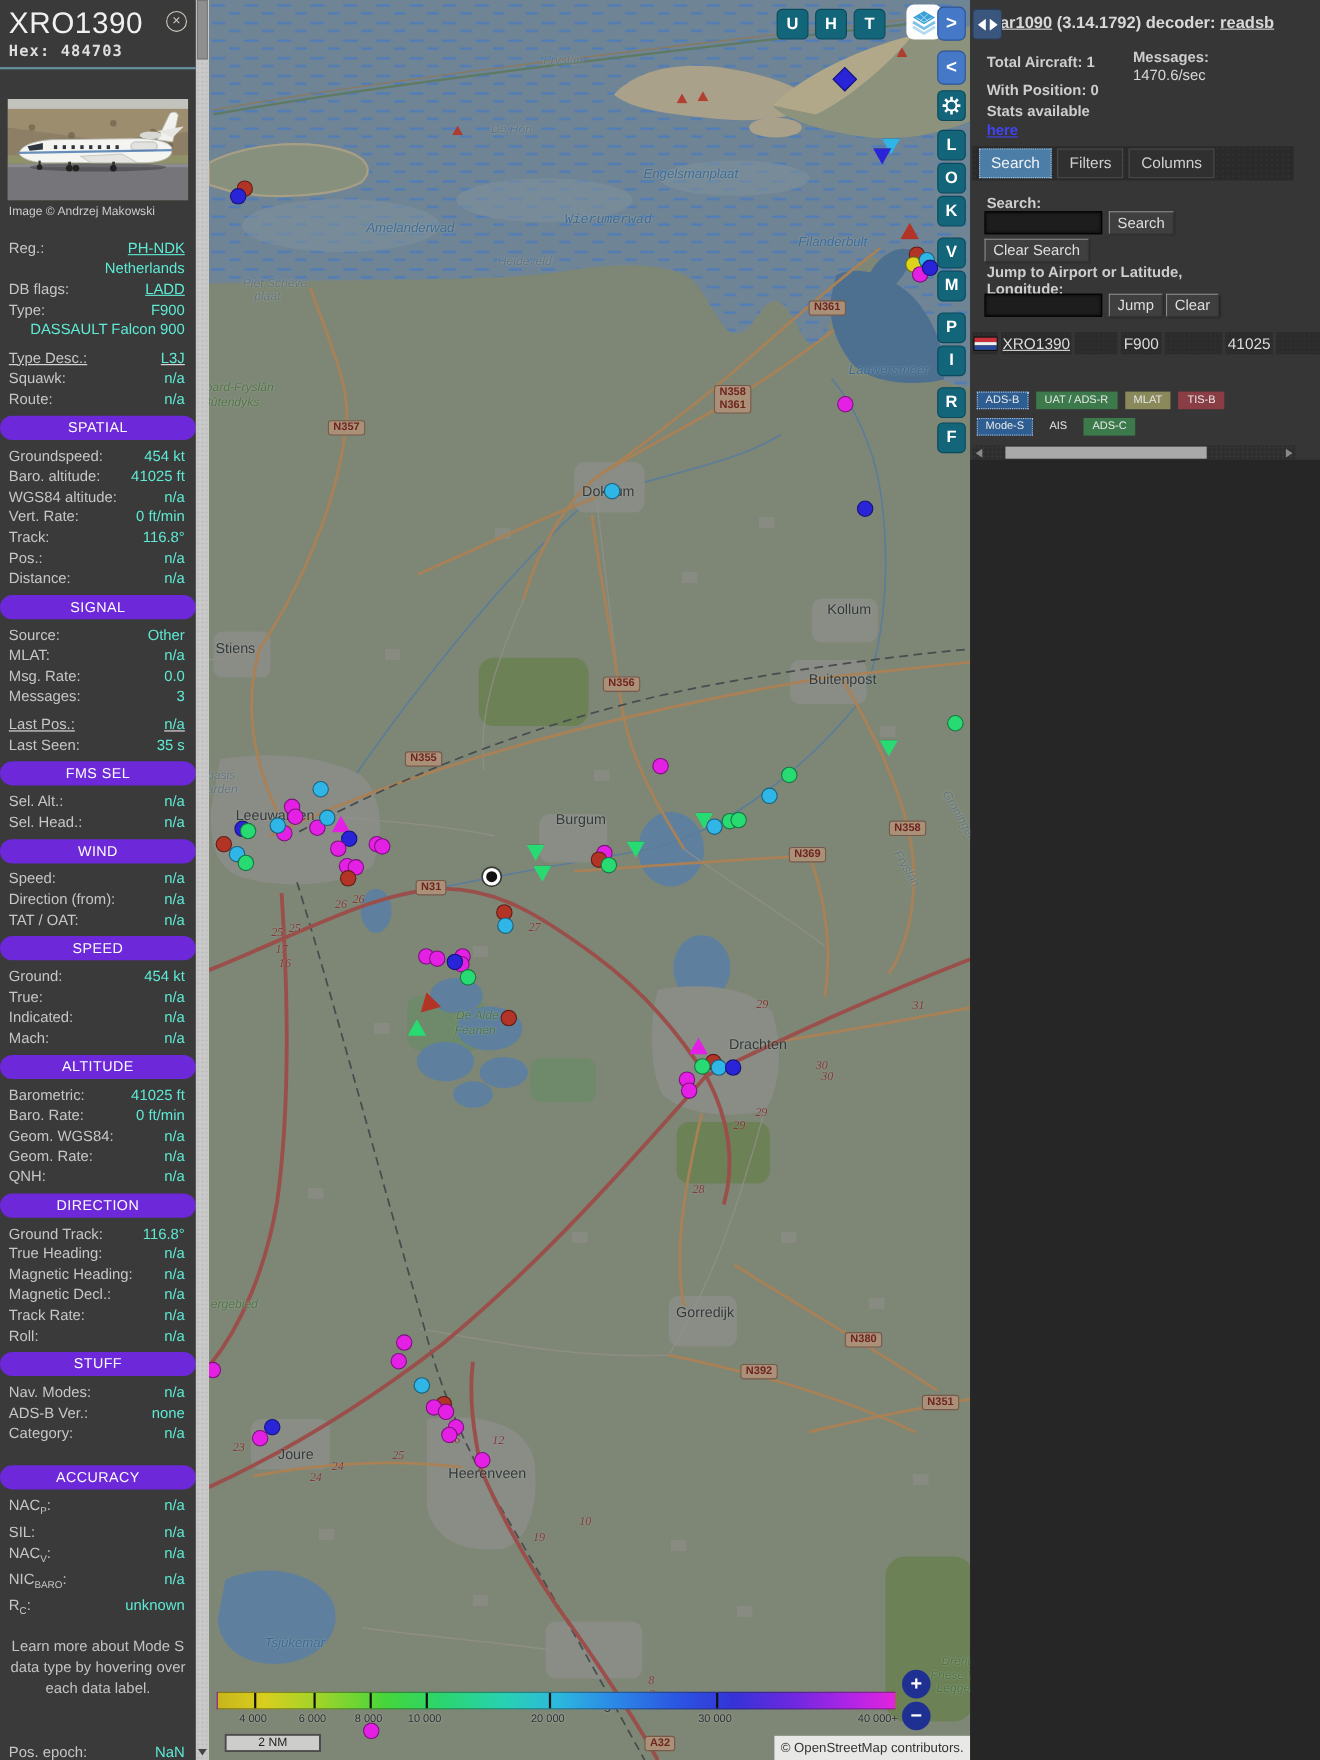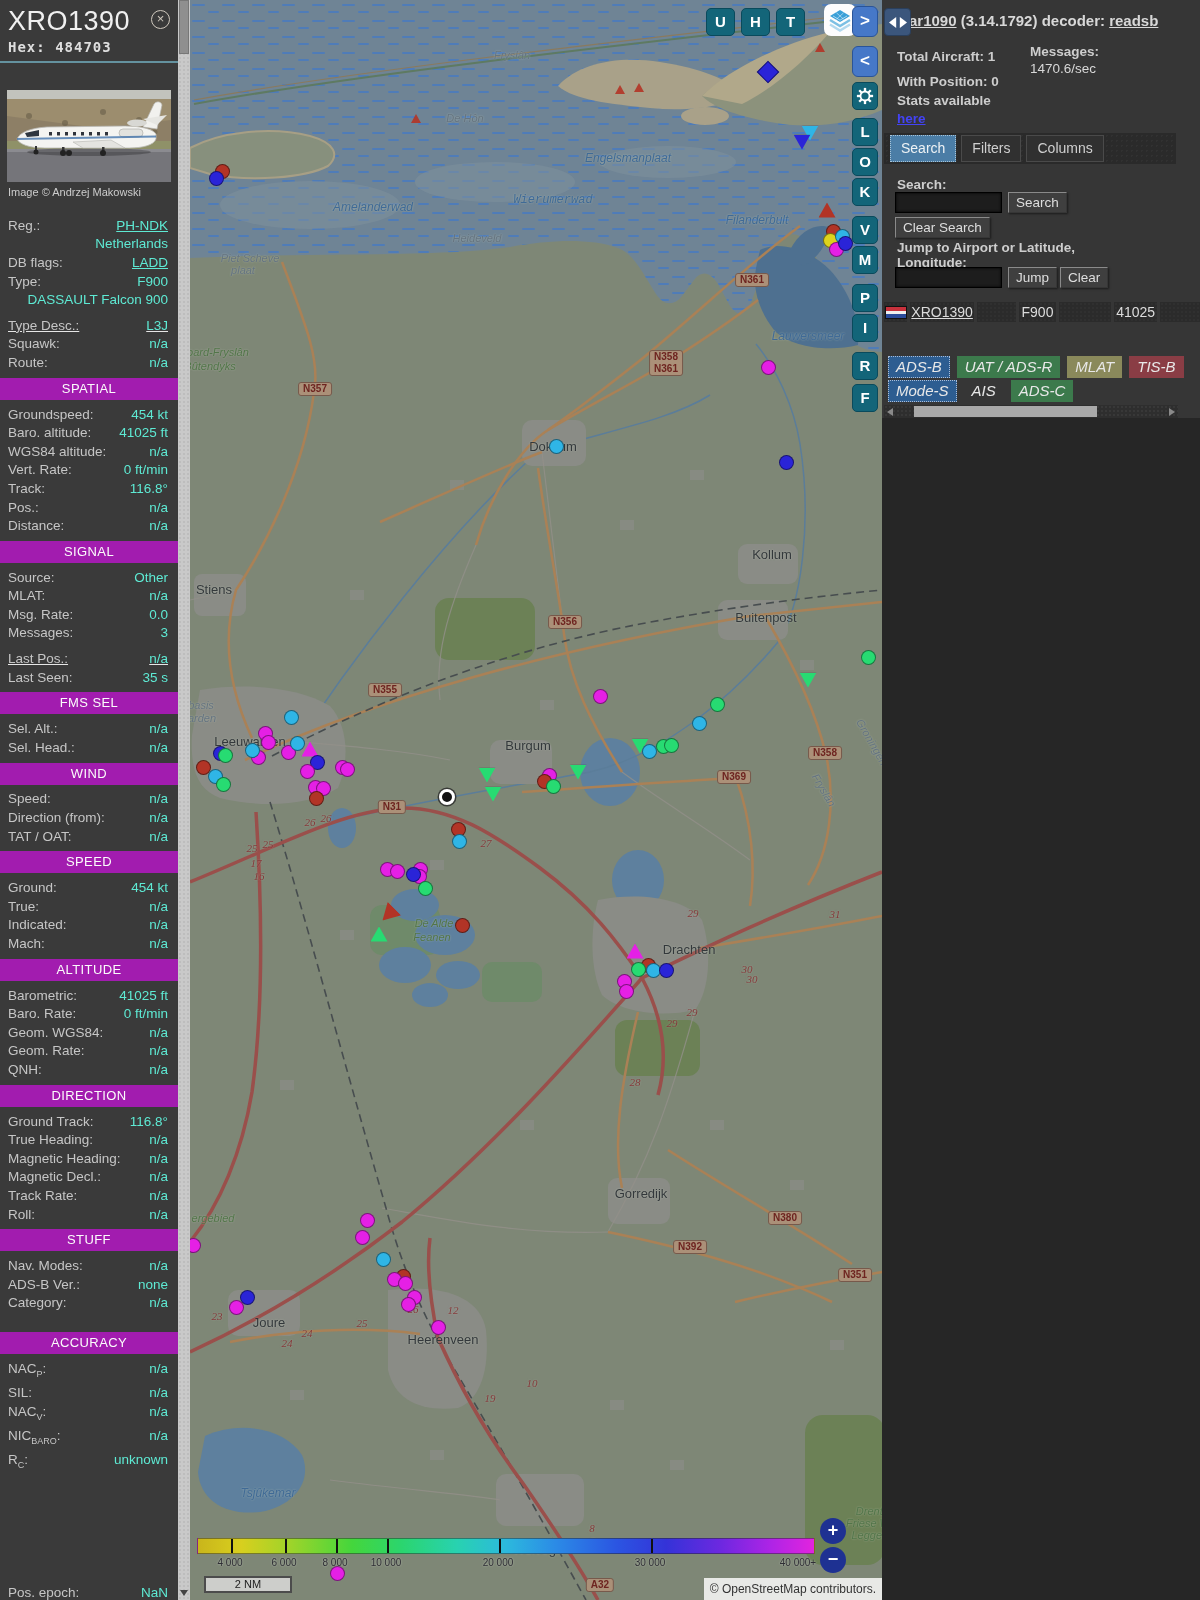--- a/index.html
+++ b/index.html
@@ -20,22 +20,22 @@
   #lp-photo { margin:27px 0 0 7px; width:164px; height:92px; background:#8d7f66; position:relative; }
   #lp-photo svg { display:block; }
   #lp-caption { font-size:11px; color:#cccccc; padding:4px 8px 0 8px; }
   #info-rows { margin-top:18px; }
   .row { display:flex; justify-content:space-between; padding:1.8px 10px 1.8px 8px;
     font-size:13.5px; line-height:15px; }
   .row .lab { color:#c6c6c6; white-space:nowrap; }
   .row .val { color:#5eead4; text-align:right; white-space:nowrap; }
   .row .val.link { text-decoration:underline; cursor:pointer; }
   .row.gap { margin-top:7px;text-decoration:underline; }
-  .sect { background:#a21caf; color:#fbfbfb; text-align:center; font-size:13px;
-    padding:3px 0 4px 0; margin:6px 0 5px 0; letter-spacing:.4px; }
+  .sect { background:#6d28d9; color:#fbfbfb; text-align:center; font-size:13px;
+    padding:3px 0 4px 0; margin:6px 0 5px 0; letter-spacing:.4px;border-radius:11px; }
   .sect.xgap { margin-top:20px; }
   sub { font-size:9px; }
   #lp-note { margin-top:12px; padding:0 6px; text-align:center; font-size:13.5px;
     line-height:19px; color:#c2c2c2; }
   #lp-posepoch { position:absolute; left:0; right:0; top:1583px; }
 
   
   #left-scroll { position:absolute; left:178px; top:0; width:12px; height:1600px;
     background:#c9c9c9;
     background-image:radial-gradient(#bdbdbd 1px, transparent 1px); background-size:4px 4px; }
@@ -126,21 +126,21 @@
   .td-row { display:flex; gap:3px; margin-top:2px; background:transparent; }
   .td { font-size:14px; color:#dcdcdc; padding:2px 0; text-align:center; background:#2b2b2b;
     background-image:radial-gradient(#303030 1px, transparent 1px); background-size:4px 4px;
     overflow:hidden; white-space:nowrap; }
   #flag-nl { width:22px; height:13px; margin:2px auto 0 auto; border:1px solid #111; }
   #flag-nl div { height:33.33%; }
   #cs-link { text-decoration:underline; cursor:pointer; }
   
   #badges1, #badges2 { position:absolute; left:6px; display:flex; gap:7px; z-index:2; }
   #badges1 { top:356px; } #badges2 { top:380px; }
-  .badge { font-size:15px; color:#e8e8e8; padding:1px 7px 2px 7px; border:1px solid transparent; cursor:pointer;font-style:italic; }
+  .badge { font-size:10px; color:#e8e8e8; padding:1px 7px 2px 7px; border:1px solid transparent; cursor:pointer; }
   .badge.sel { border:1px dotted #aabdd8; }
   
   #rp-hscroll { position:absolute; left:2px; top:405px; width:294px; height:13px; background:#2e2e2e;
     background-image:radial-gradient(#383838 1px, transparent 1px); background-size:4px 4px; }
   #rp-hthumb { position:absolute; left:30px; top:1px; width:183px; height:11px; background:#a9a9a9; }
   .harrow { position:absolute; top:3px; width:0; height:0; border-top:4px solid transparent; border-bottom:4px solid transparent; }
   #harrow-l { left:3px; border-right:6px solid #8a8a8a; }
   #harrow-r { right:3px; border-left:6px solid #8a8a8a; }
 </style>
 </head>
@@ -400,20 +400,21 @@
       </div>
       <div class="row">
         <span class="lab">NIC<sub>BARO</sub>:</span>
         <span class="val">n/a</span>
       </div>
       <div class="row">
         <span class="lab">R<sub>C</sub>:</span>
         <span class="val">unknown</span>
       </div>
     </div>
+  <div id="lp-note">Learn more about Mode S data type by hovering over each data label.</div>
   <div id="lp-posepoch" class="row">
     <span class="lab">Pos. epoch:</span>
     <span class="val">NaN</span>
   </div>
 </div>
 
 <div id="left-scroll">
   <div id="left-scroll-thumb"></div>
   <div id="left-scroll-arrow"></div>
 </div>
@@ -563,21 +564,21 @@
       <div class="mlab town" style="left: 576px; top: 617px;">Buitenpost</div>
       <div class="mlab area" style="left: 11px; top: 705px;">basis</div>
       <div class="mlab area" style="left: 12px; top: 718px;">arden</div>
       <div class="mlab town" style="left: 60px; top: 741px;">Leeuwarden</div>
       <div class="mlab town" style="left: 338px; top: 745px;">Burgum</div>
       <div class="mlab area" style="left: 682px; top: 742px; transform: translate(-50%, -50%) rotate(60deg);">Groningen</div>
       <div class="mlab area" style="left: 634px; top: 790px; transform: translate(-50%, -50%) rotate(60deg);">Fryslân</div>
       <div class="mlab green" style="left: 244px; top: 923px;">De Alde</div>
       <div class="mlab green" style="left: 242px; top: 937px;">Feanen</div>
       <div class="mlab town" style="left: 499px; top: 949px;">Drachten</div>
-      <div class="mlab green" style="left: 23px; top: 1186px; margin-top: 32px;">ergebied</div>
+      <div class="mlab green" style="left: 23px; top: 1186px;">ergebied</div>
       <div class="mlab town" style="left: 451px; top: 1193px;">Gorredijk</div>
       <div class="mlab town" style="left: 79px; top: 1322px;">Joure</div>
       <div class="mlab town" style="left: 253px; top: 1339px;">Heerenveen</div>
       <div class="mlab water" style="left: 78px; top: 1493px;">Tsjûkemar</div>
       <div class="mlab green" style="left: 682px; top: 1511px;">Drents</div>
       <div class="mlab green" style="left: 678px; top: 1523px;">Friese W</div>
       <div class="mlab green" style="left: 681px; top: 1535px;">Leggeld</div>
       <div class="mlab town" style="left: 348px; top: 1549px;">Wolvega</div>
       <div class="shield" style="left: 562px; top: 280px;">N361</div>
       <div class="shield" style="left: 125px; top: 389px;">N357</div>

